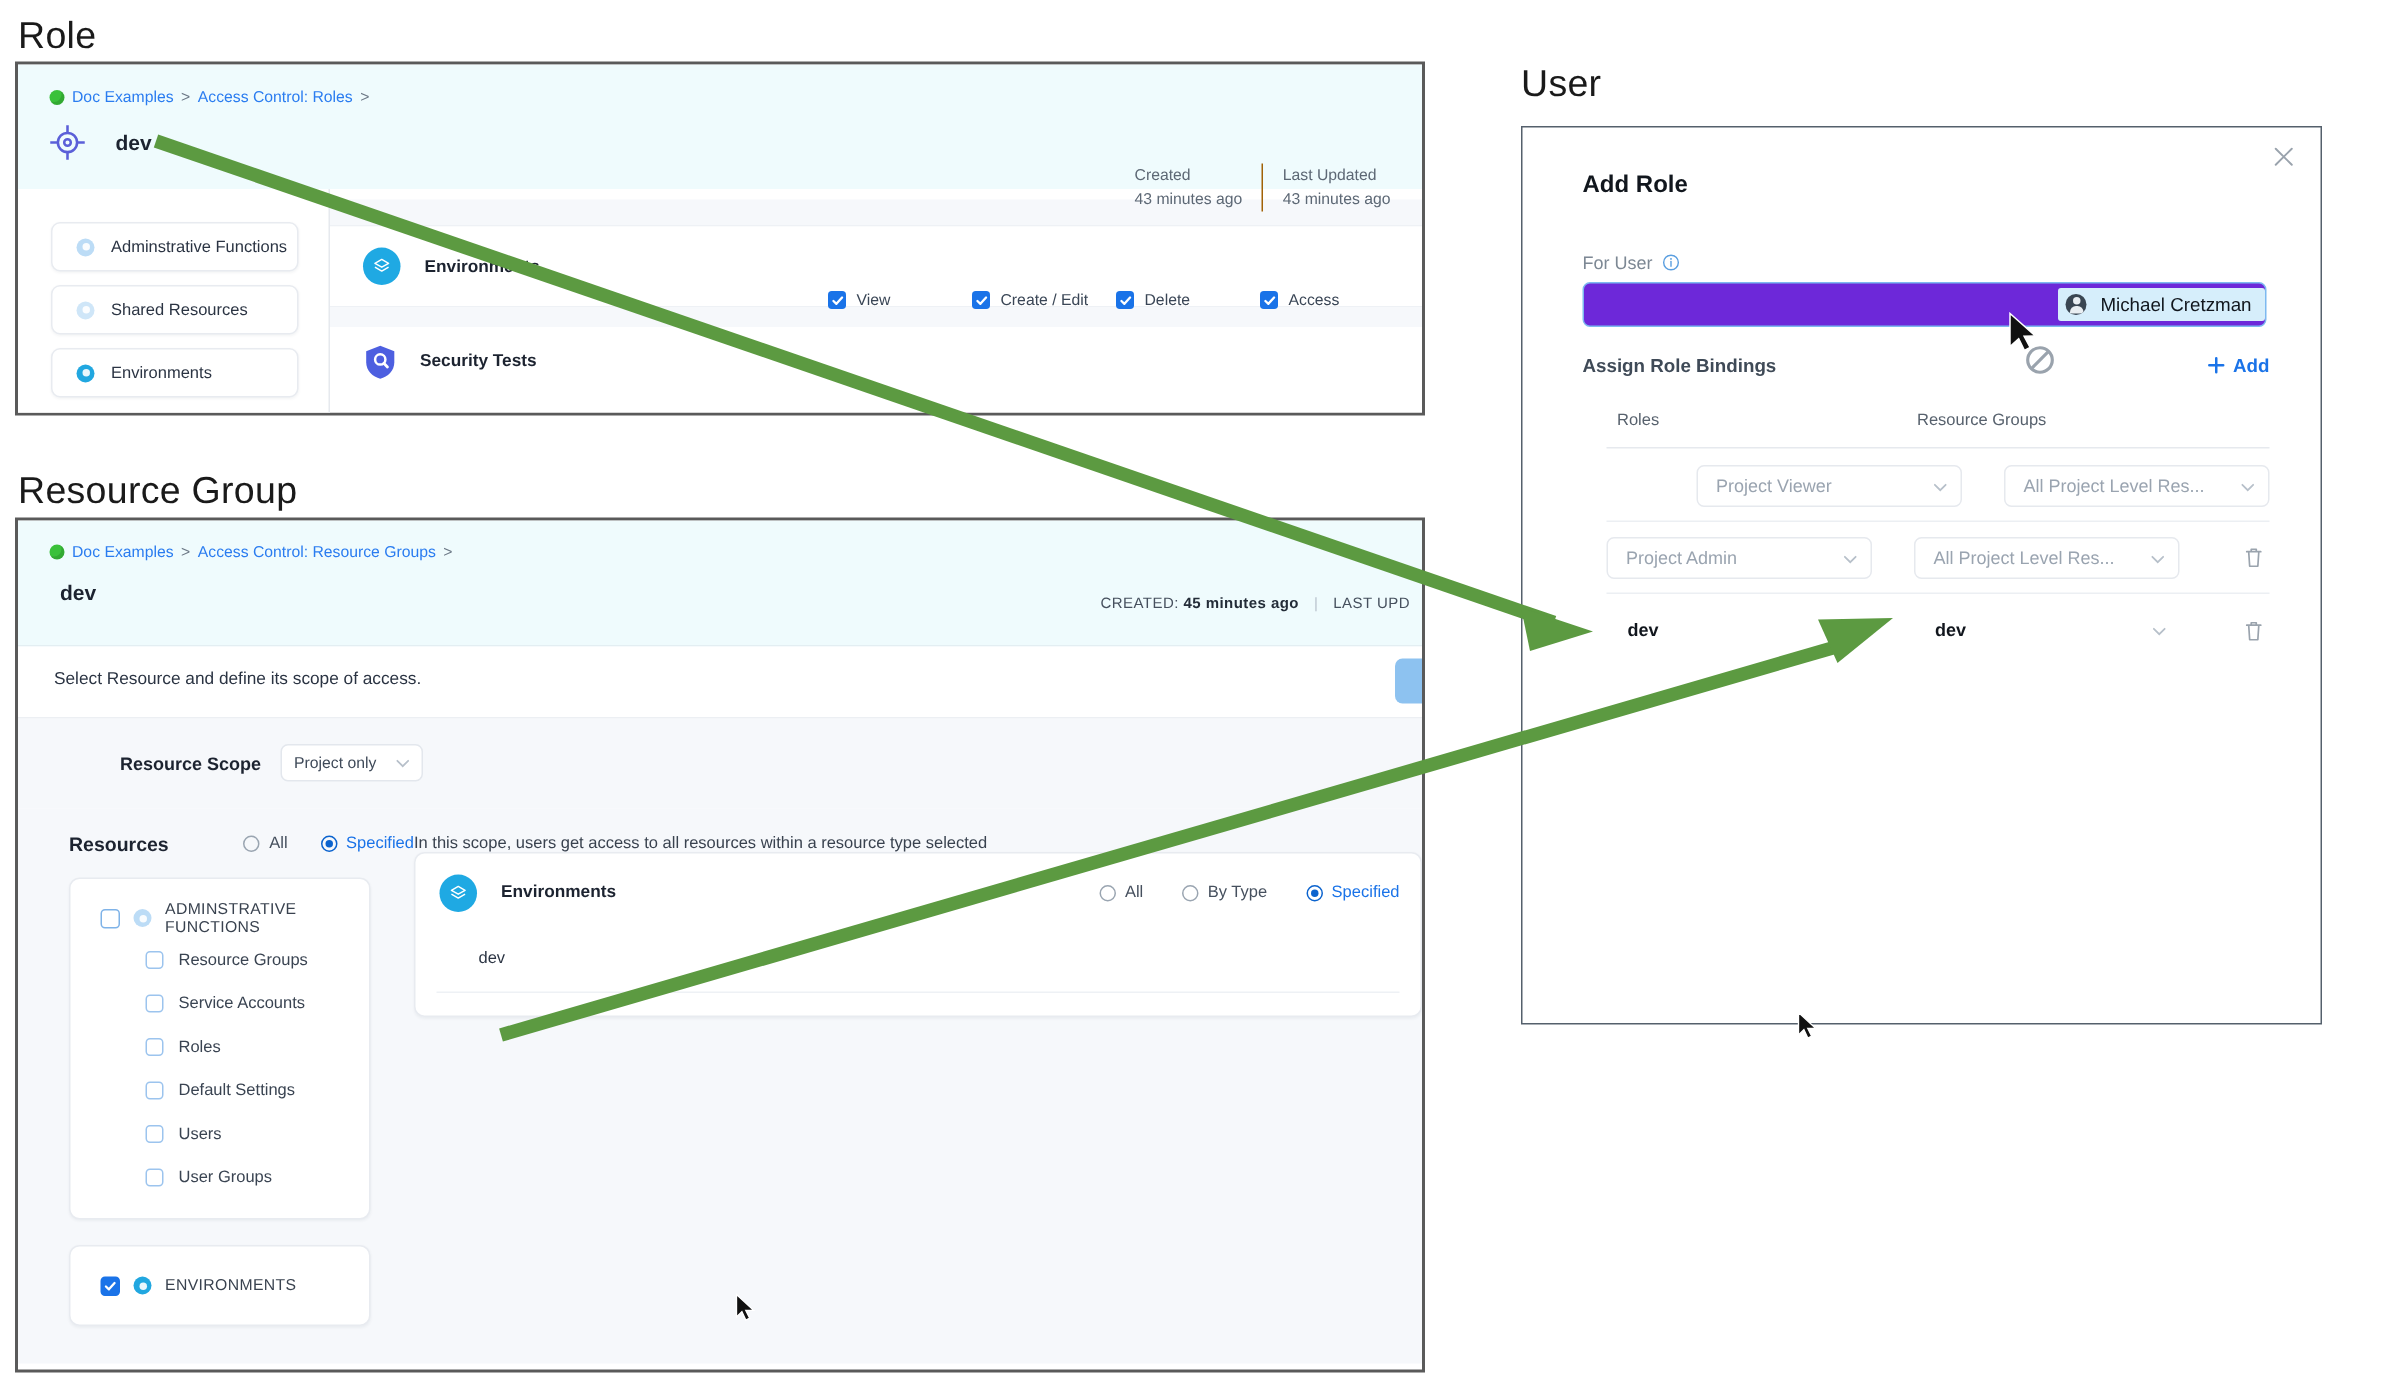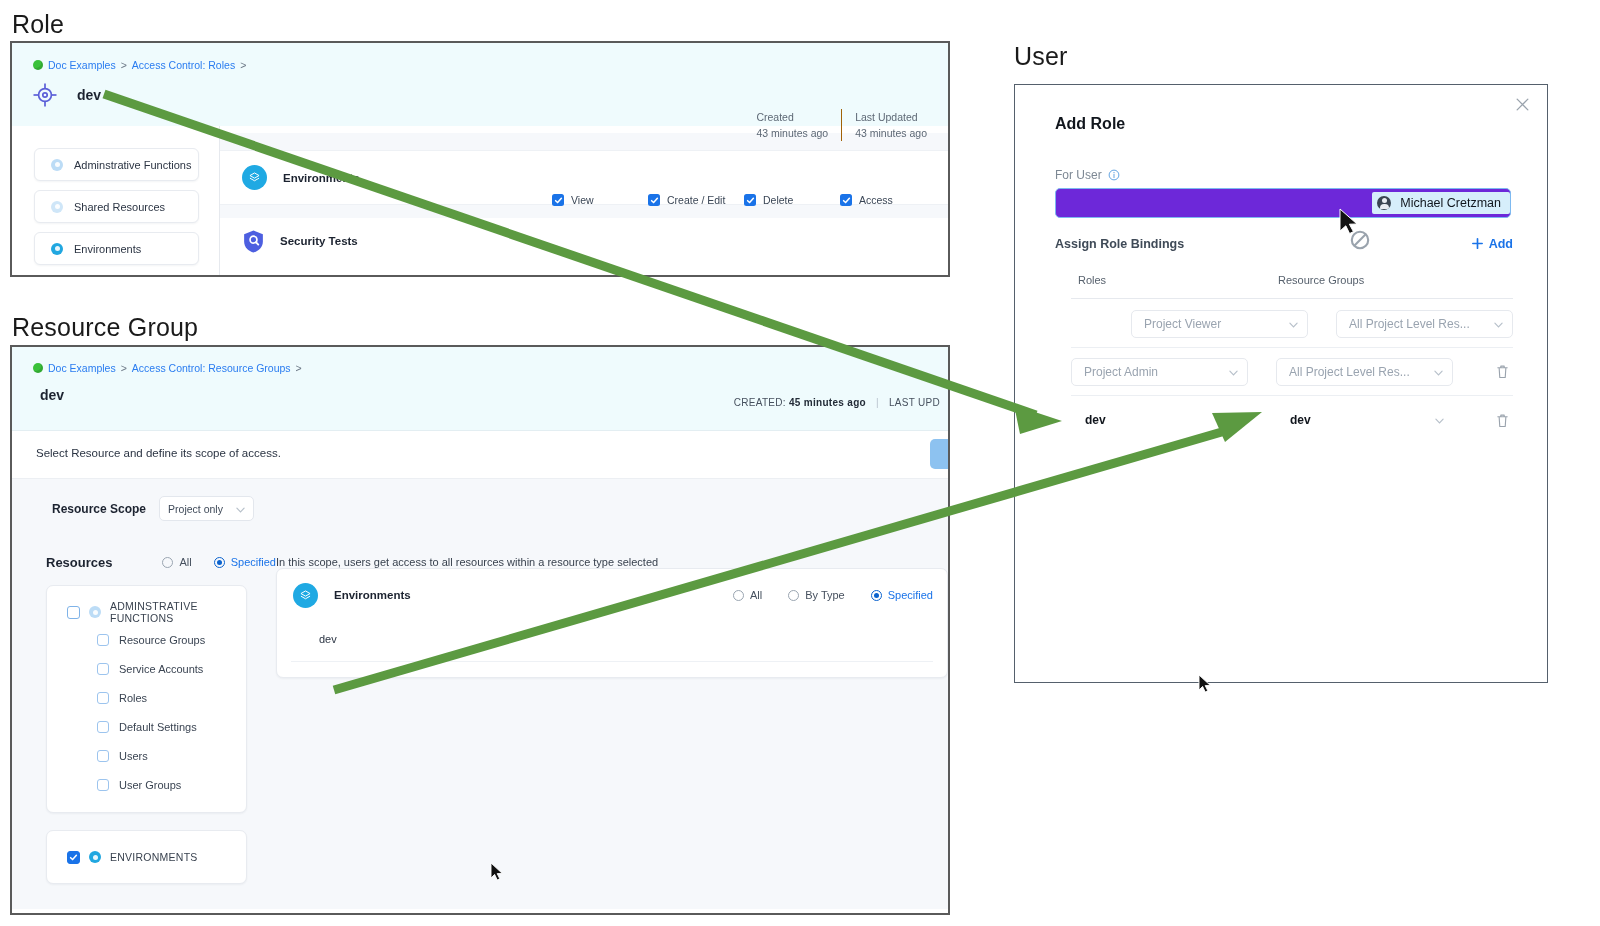--- a/index.html
+++ b/index.html
@@ -80,21 +80,21 @@
   .rg-meta-inline b { font-weight:700; color:#232c38; }
   .rg-div { color:#b9c3cd; }
 
   .rg-sub { height:48px; background:#fff; position:relative; border-bottom:1px solid #eceff3; }
   .rg-sub-text { position:absolute; left:24px; top:16px; font-size:11.5px; color:#2b3443; }
   .save-btn { position:absolute; left:918px; top:8px; height:30px; width:60px;
      background:#8dc2f0; border-radius:5px; color:#fff; font-size:12px; font-weight:700;
      display:flex; align-items:center; justify-content:center; }
 
   .rg-scopebar { height:60px; background:#f6f8fb; padding:17px 0 0 40px; }
-  .scope-inner { display:flex; align-items:center; gap:13px; }
+  .scope-inner { display:flex; align-items:center; gap:13px;margin-left:28px; }
   .scope-label { font-size:12px; font-weight:700; color:#1c2330; }
   .scope-select {
     width:95px; height:25px; border:1px solid #e3e7ed; border-radius:5px; background:#fff;
     display:flex; align-items:center; padding:0 8px; font-size:10.5px; color:#3f4a59;
     justify-content:space-between;
   }
   .rg-cols { display:flex; height:370px; background:#f6f8fb; }
   .rg-left { width:250px; padding:0 15px 0 34px; }
   .res-head { display:flex; align-items:center; height:46px; gap:0; }
   .res-title { font-size:13px; font-weight:700; color:#1c2330; }

